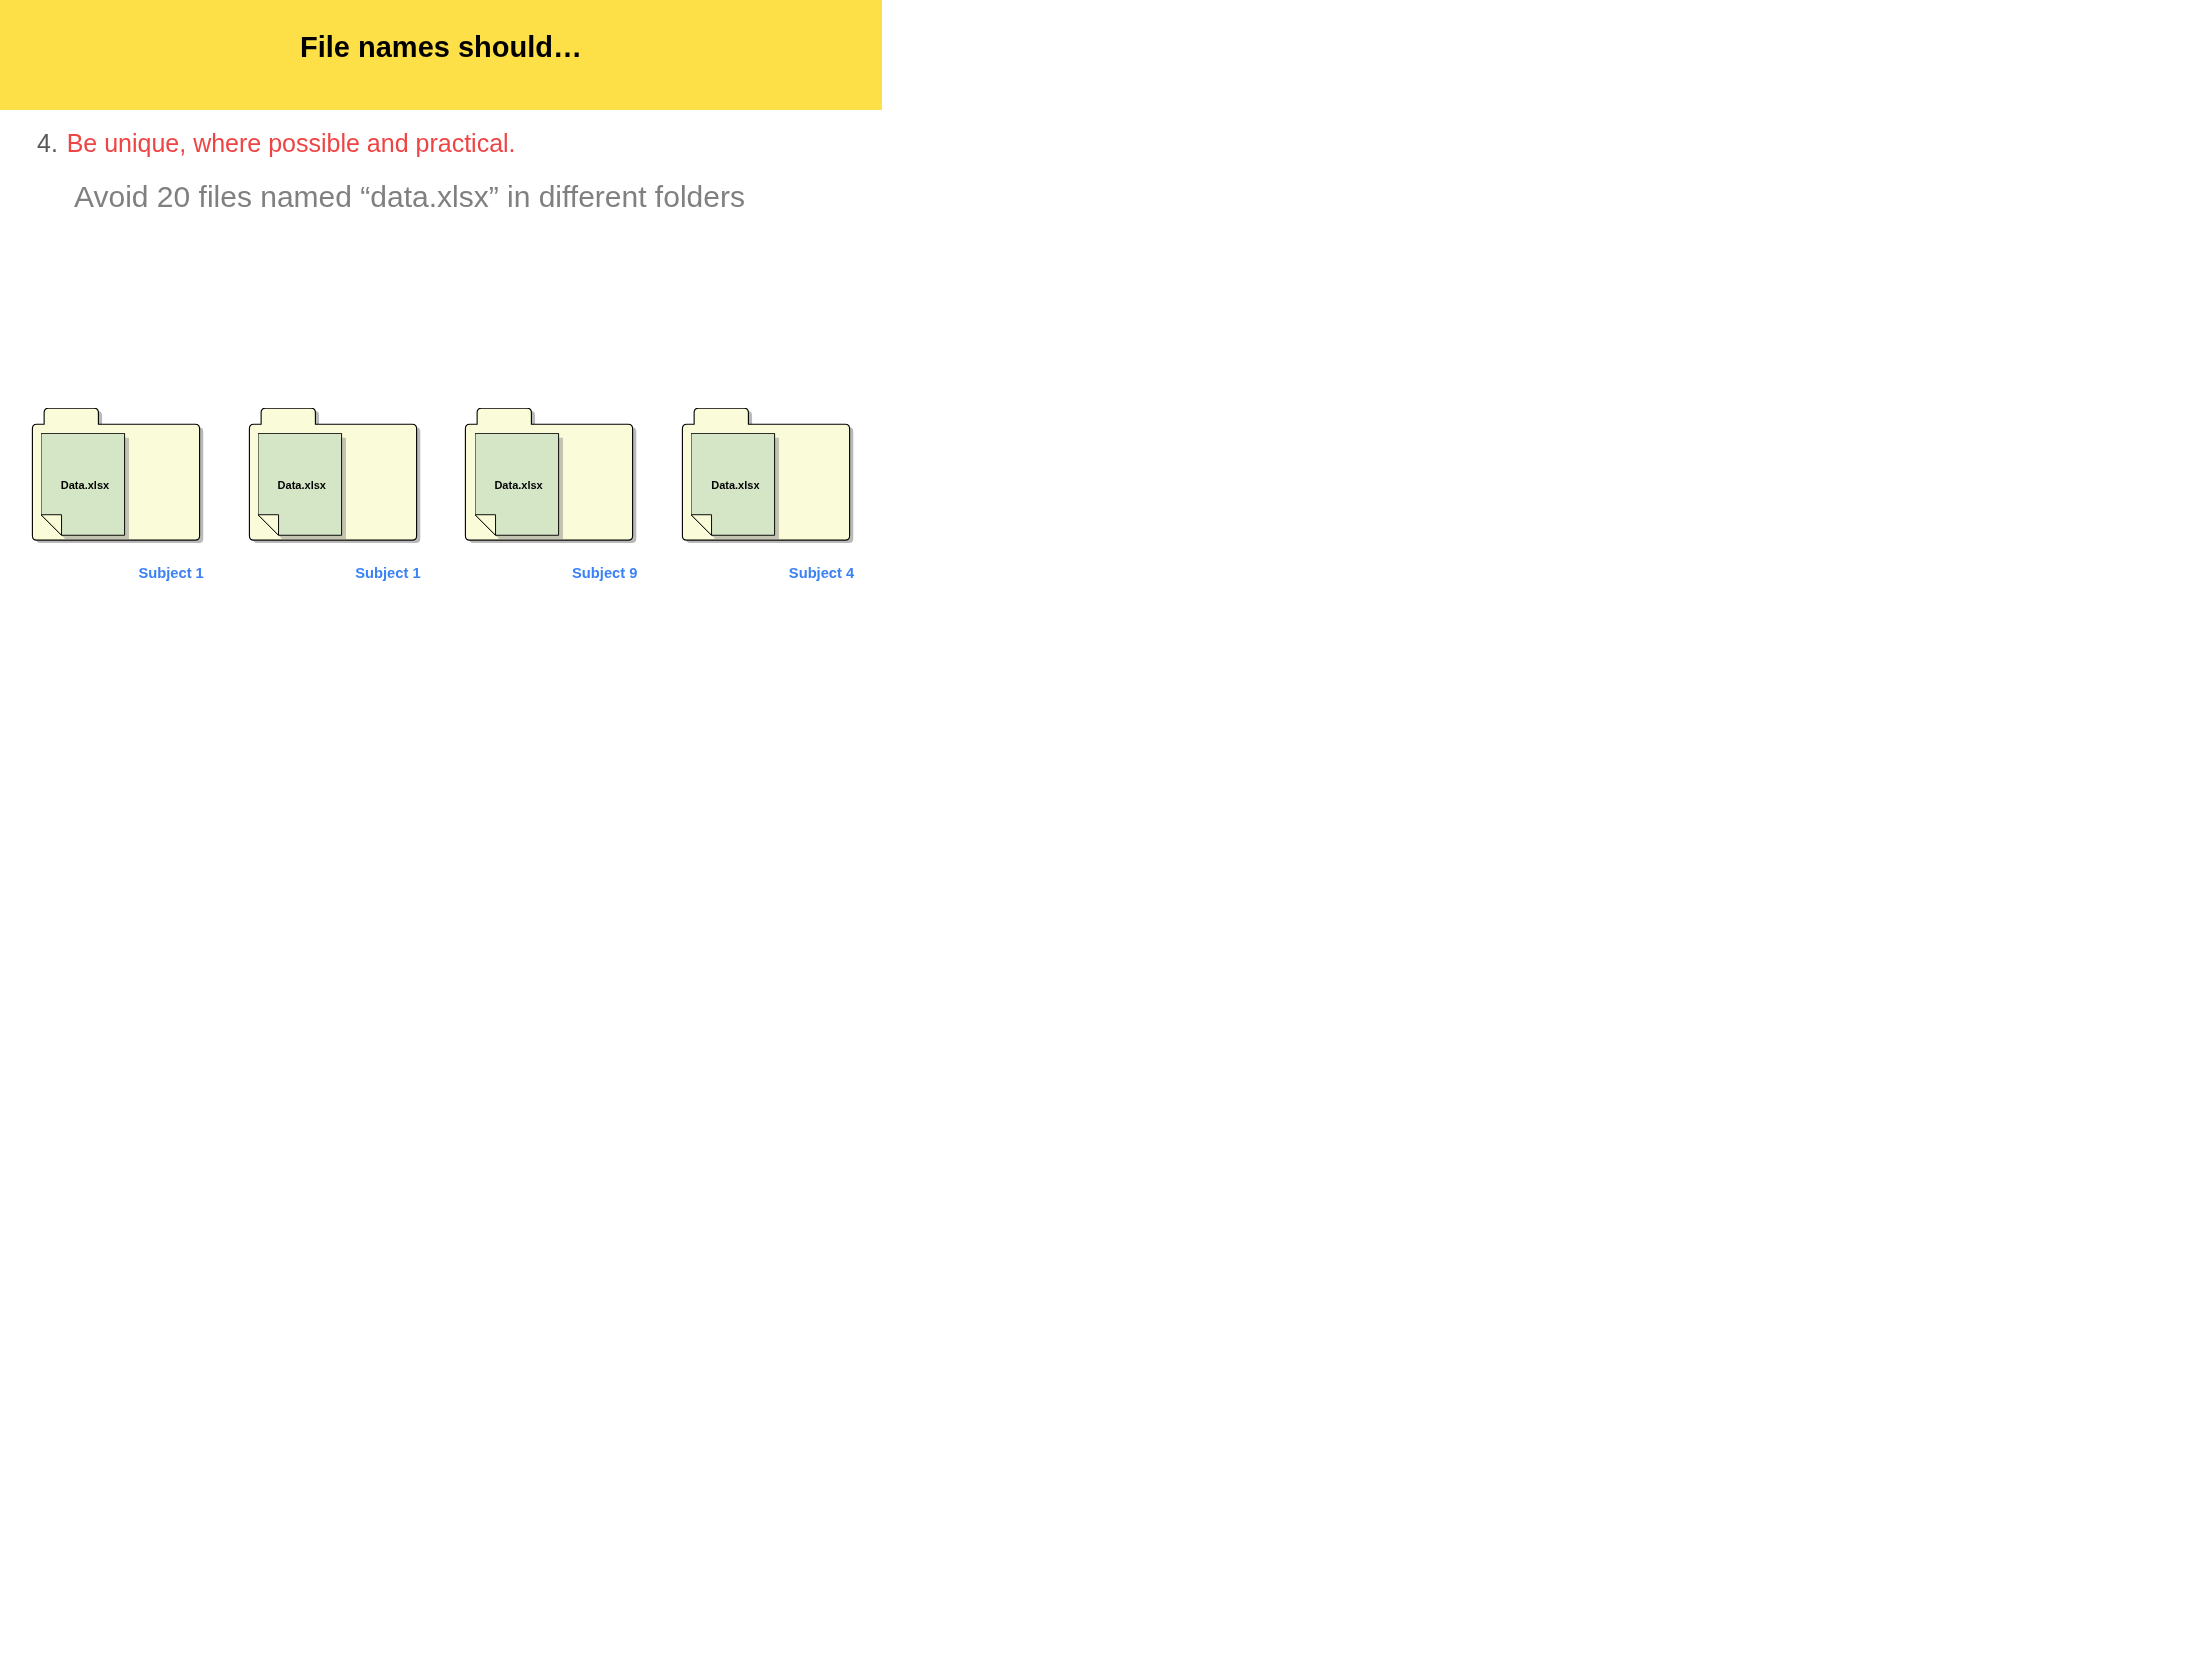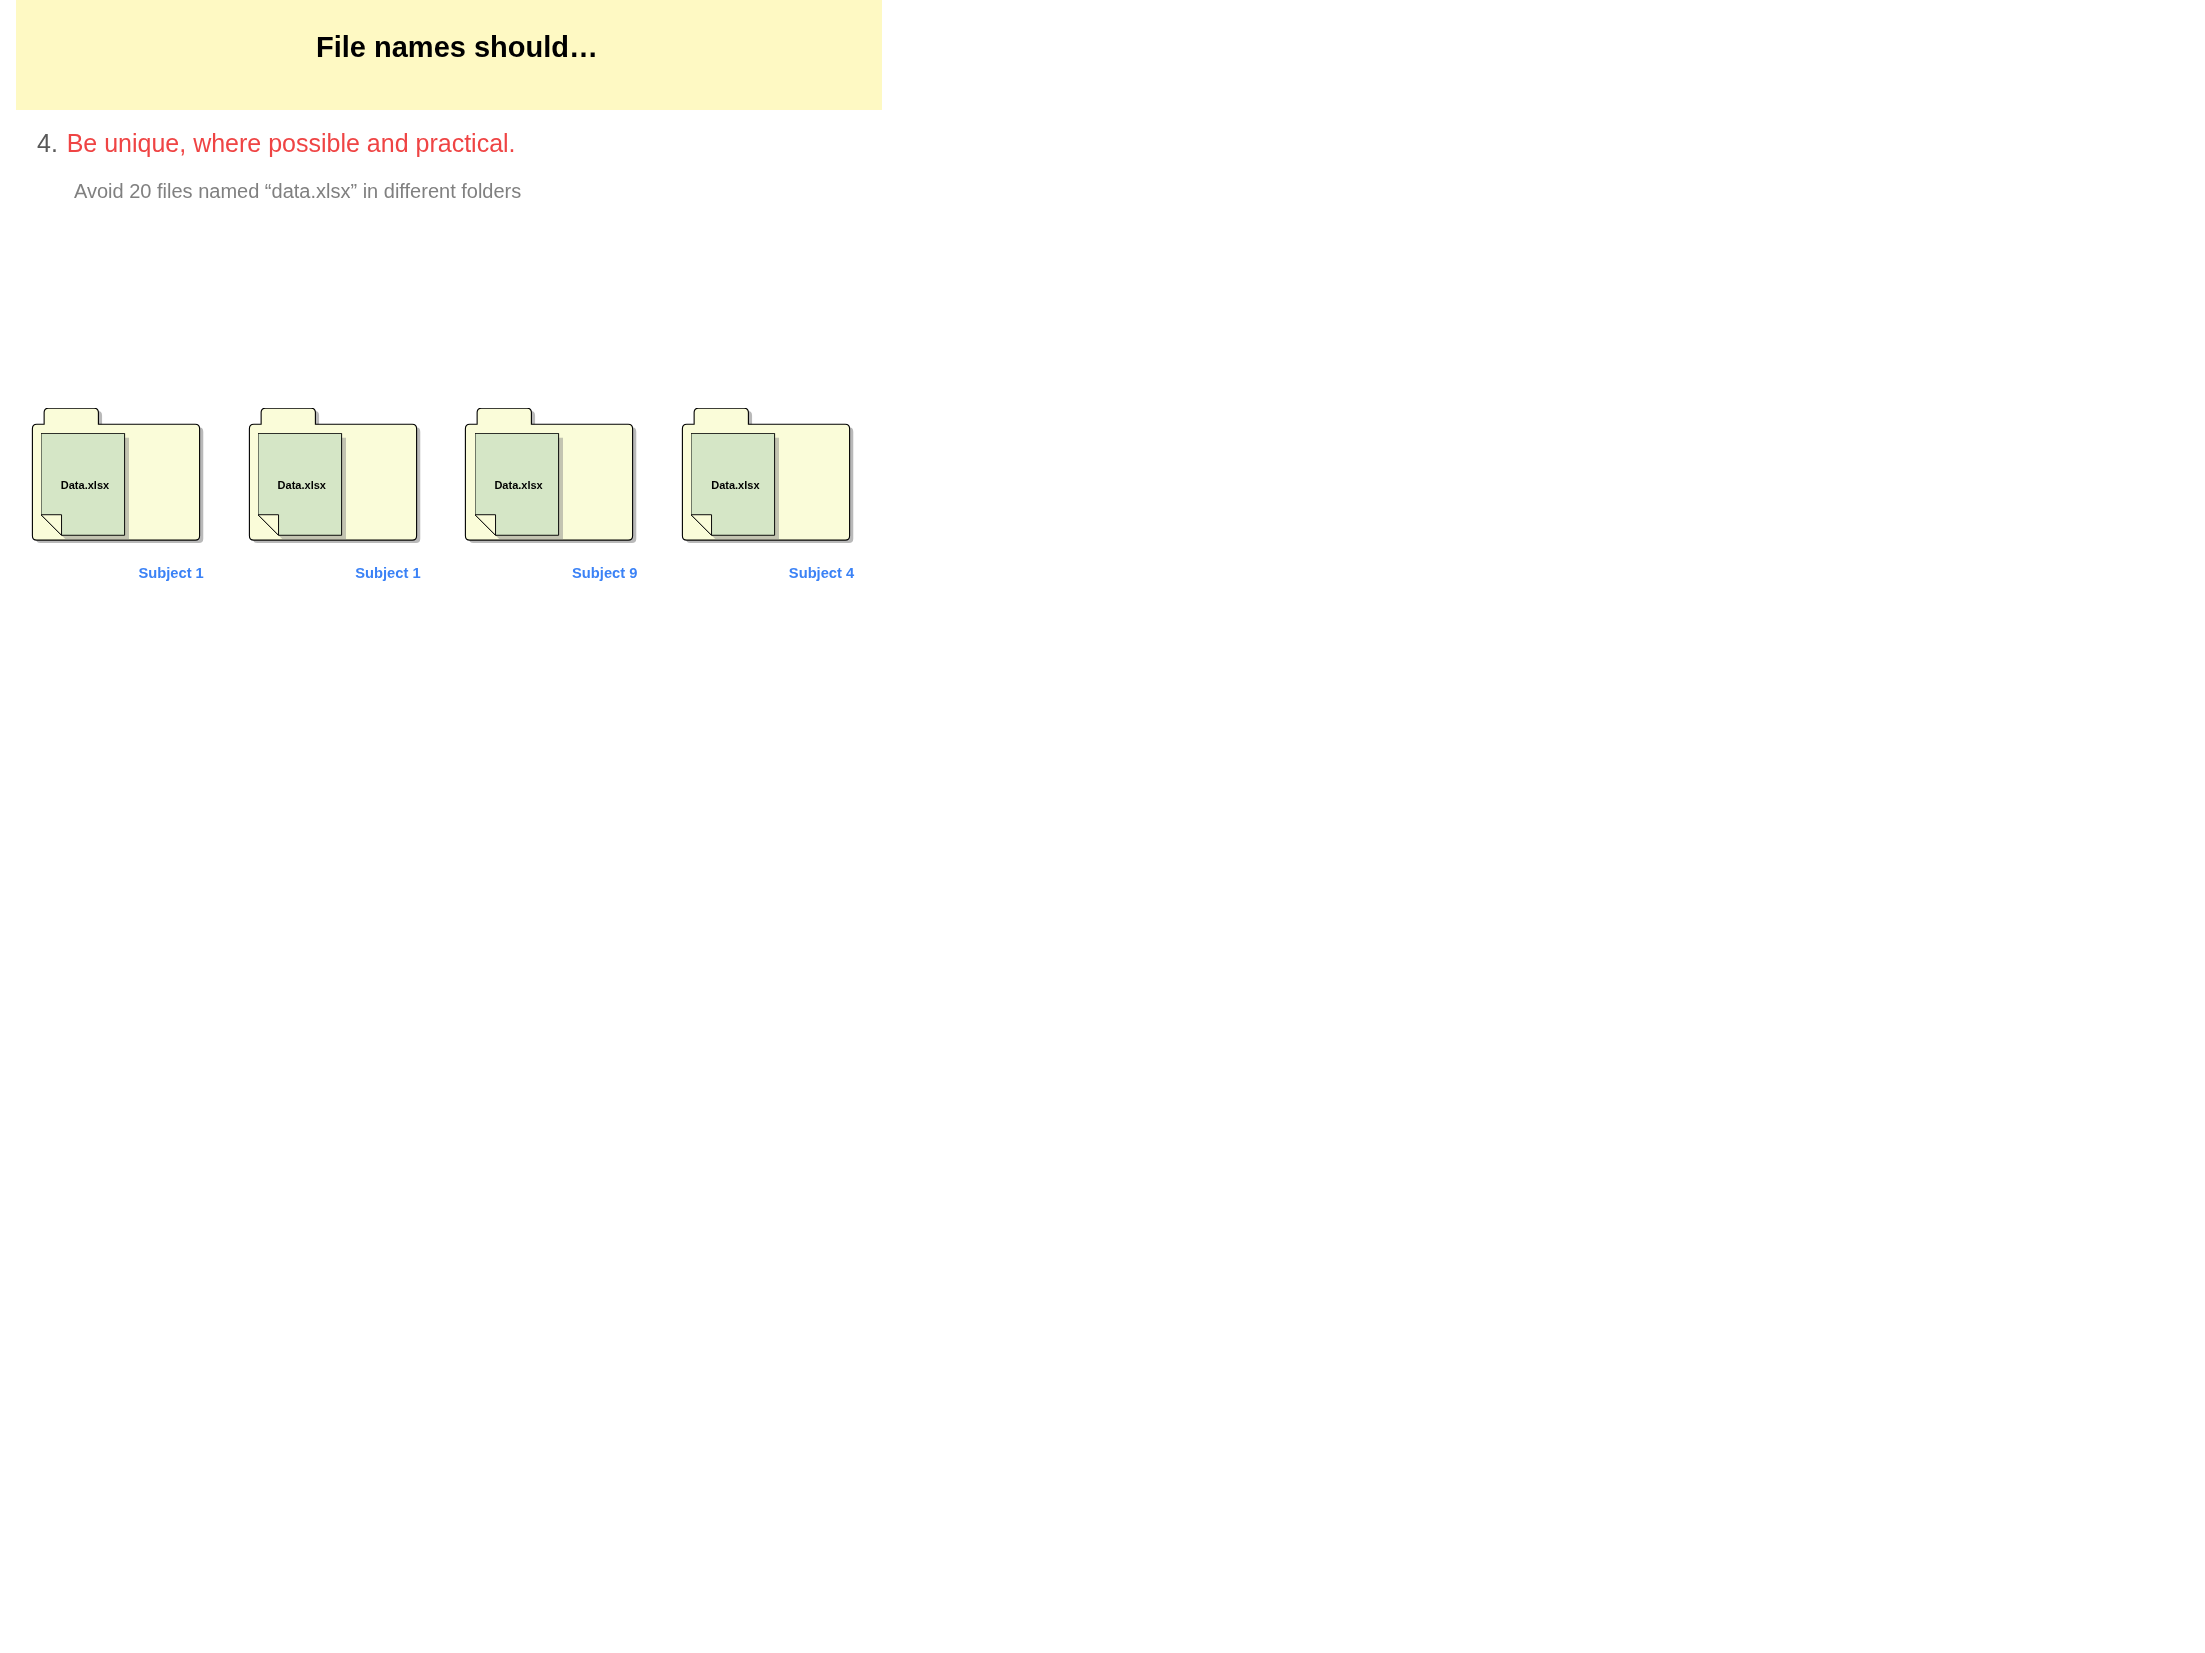--- a/index.html
+++ b/index.html
@@ -6,27 +6,26 @@
   html, body { margin: 0; padding: 0; }
   body {
     font-family: Arial, Helvetica, sans-serif;
     background: #ffffff;
     width: 882px;
     height: 662px;
     position: relative;
     overflow: hidden;
   }
   .header {
-    background: #fef9c3;
+    background: #fde047;
     width: 100%;
     height: 110px;
     display: flex;
     align-items: center;
     justify-content: center;
-    margin-left: 16px;
   }
   .header-title {
     font-size: 29px;
     font-weight: bold;
     color: #000;
     text-align: center;
     margin-top: -14.7px;
   }
   .bullet-row {
     display: flex;
@@ -37,21 +36,21 @@
   .bullet-num {
     font-size: 25px;
     color: #595959;
   }
   .bullet-text {
     font-size: 25px;
     color: #ef4444;
     margin-left: 8.8px;
   }
   .sub-text {
-    font-size: 20px;
+    font-size: 30px;
     color: #808080;
     margin-top: 22px;
     margin-left: 74px;
   }
   .folder-row {
     position: absolute;
     bottom: 81px;
     left: 0;
     width: 100%;
     display: flex;

